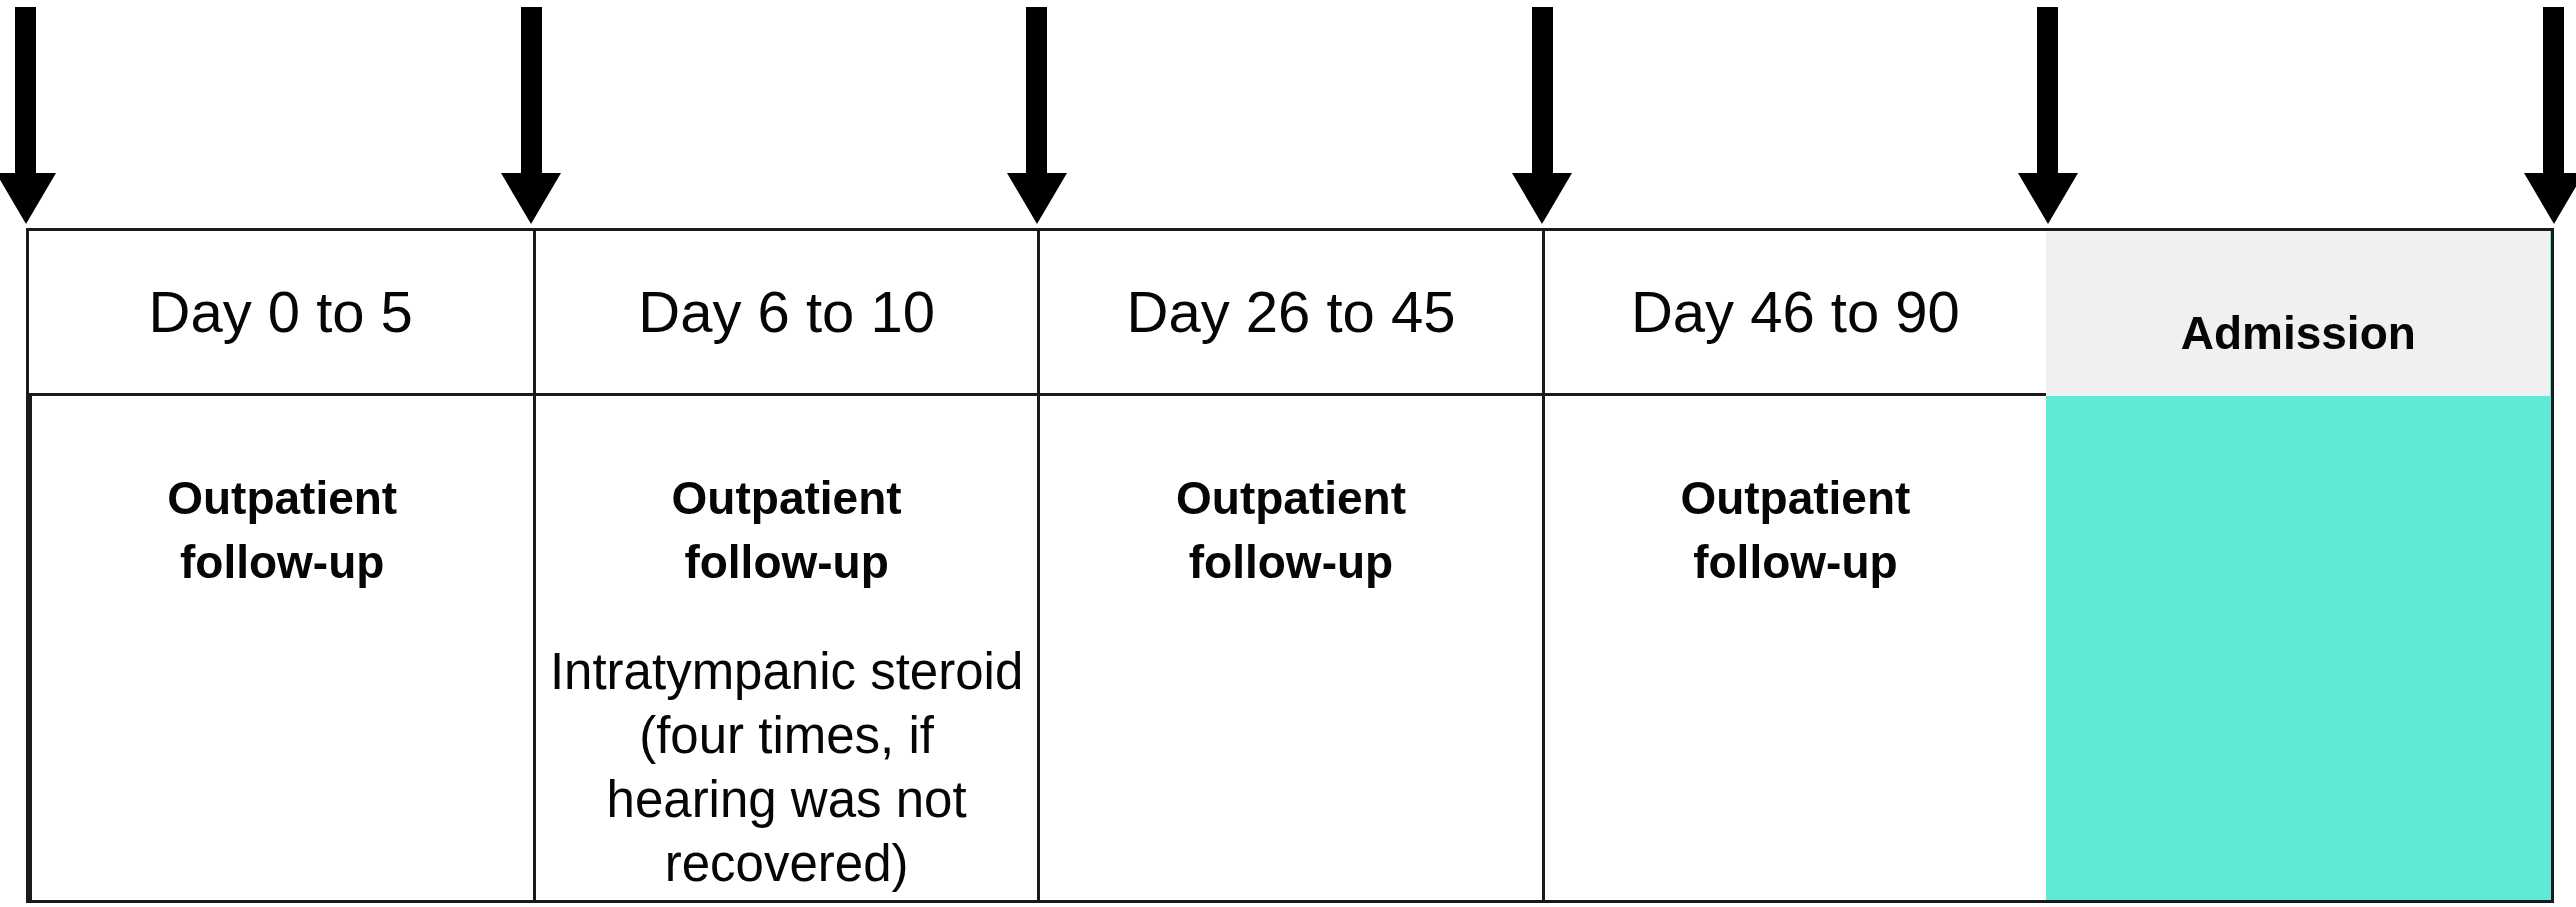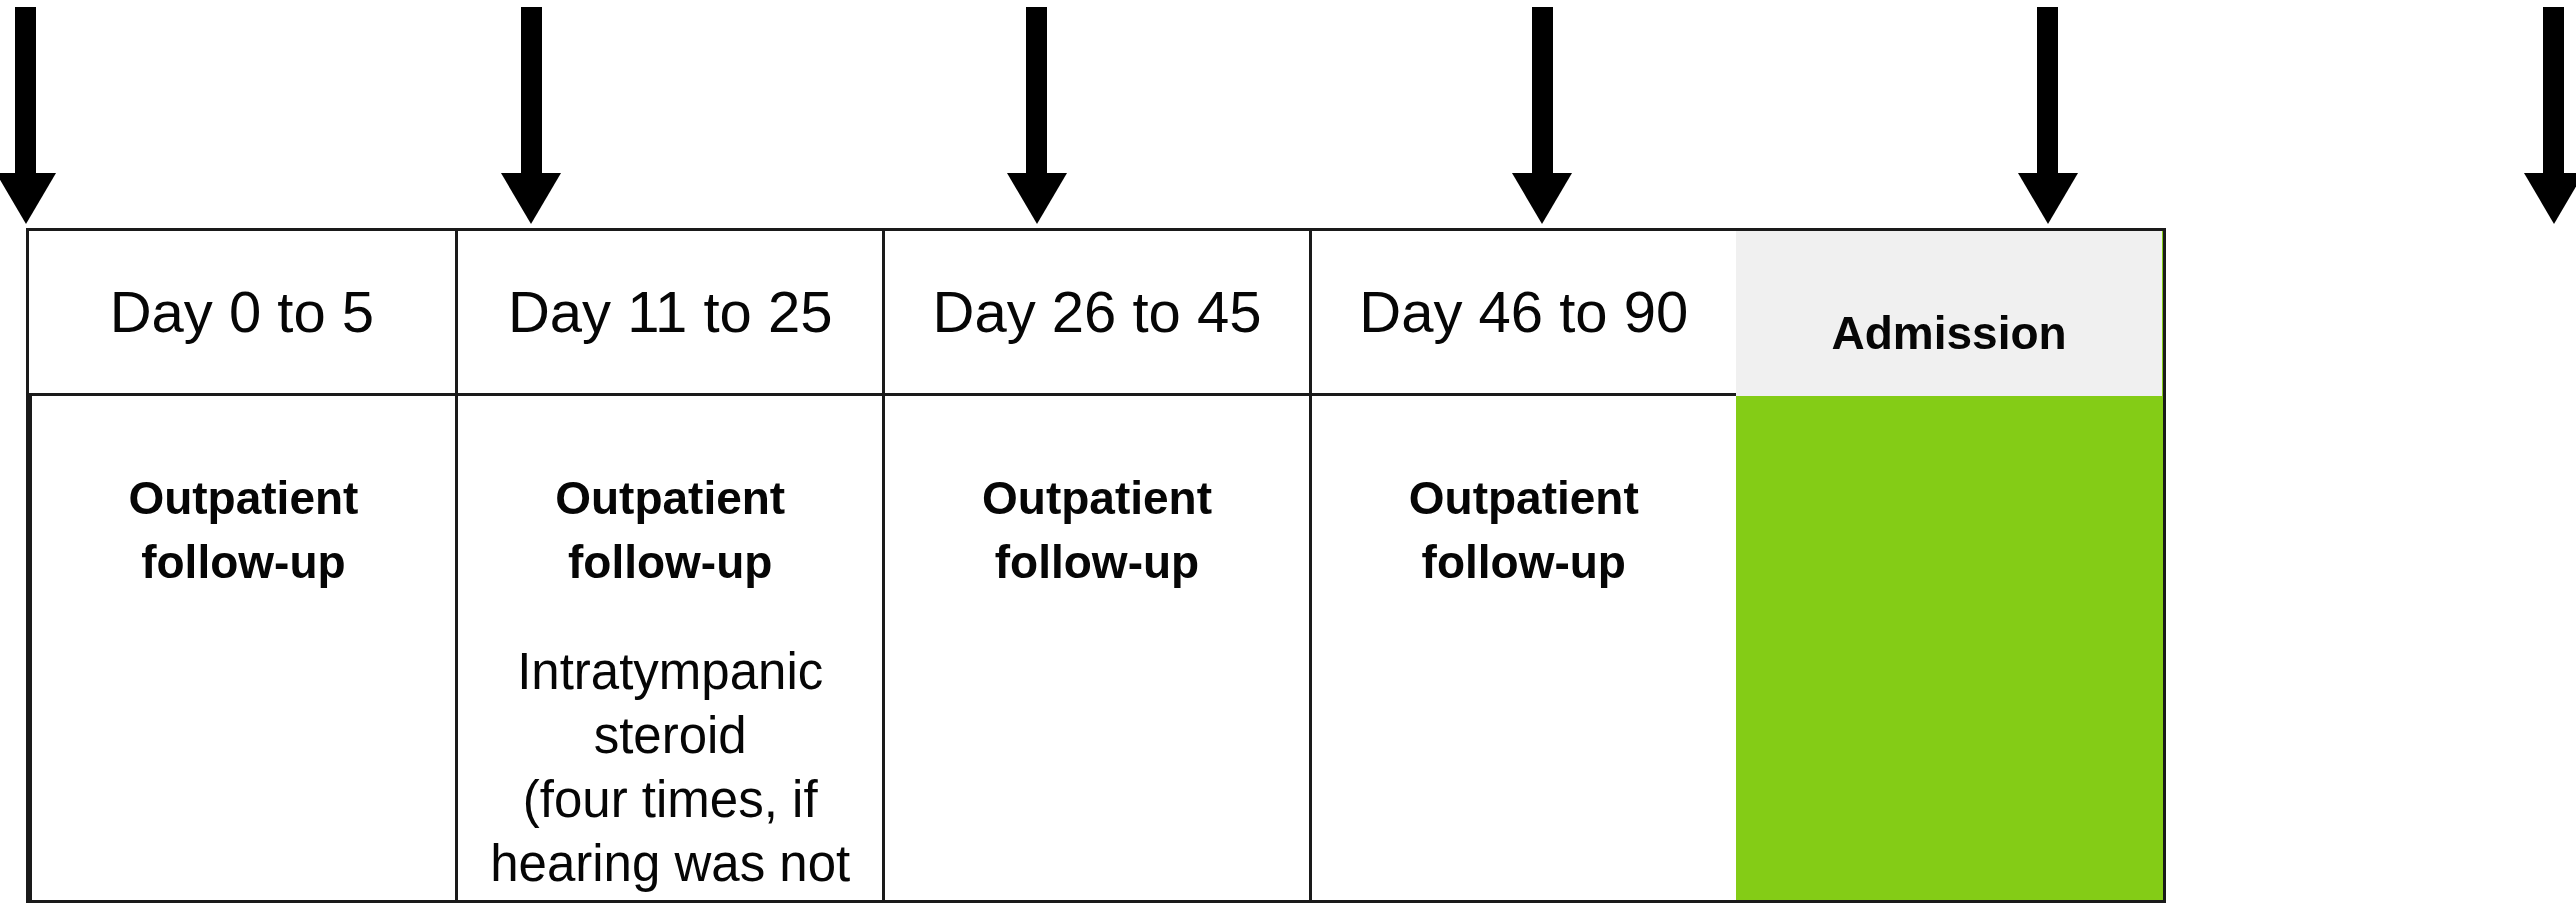--- a/index.html
+++ b/index.html
@@ -49,27 +49,27 @@
   .a2 { left: 40%; }
   .a3 { left: 60%; }
   .a4 { left: 80%; }
   .a5 { left: 100%; }
 
   
   .timeline-table {
     position: absolute;
     left: 25.5px;
     top: 228px;
-    width: 2140px;
+    width: 2528px;
     height: 675px;
     border: 3.6px solid #1a1a1a;
     display: grid;
     grid-template-columns: repeat(5, 1fr);
     grid-template-rows: 165px 1fr;
-    background: #84cc16;
+    background: #5eead4;
   }
   .cell {
     border-left: 3.6px solid #1a1a1a;
     overflow: hidden;
   }
   .cell.first-col { border-left: none; }
   .period-cell {
     border-bottom: 3.6px solid #1a1a1a;
     display: flex;
     align-items: center;
@@ -131,21 +131,21 @@
       <div class="arrow-head"></div>
     </div>
   </div>
 
   <div class="timeline-table">
 
     <div class="cell period-cell first-col">
       <span>Day 0 to 5</span>
     </div>
     <div class="cell period-cell">
-      <span>Day 11 to 25</span>
+      <span>Day 6 to 10</span>
     </div>
     <div class="cell period-cell">
       <span>Day 26 to 45</span>
     </div>
     <div class="cell period-cell">
       <span>Day 46 to 90</span>
     </div>
 
     <div class="cell phase-cell first-col highlighted">
       <div class="phase-heading">Admission</div>

